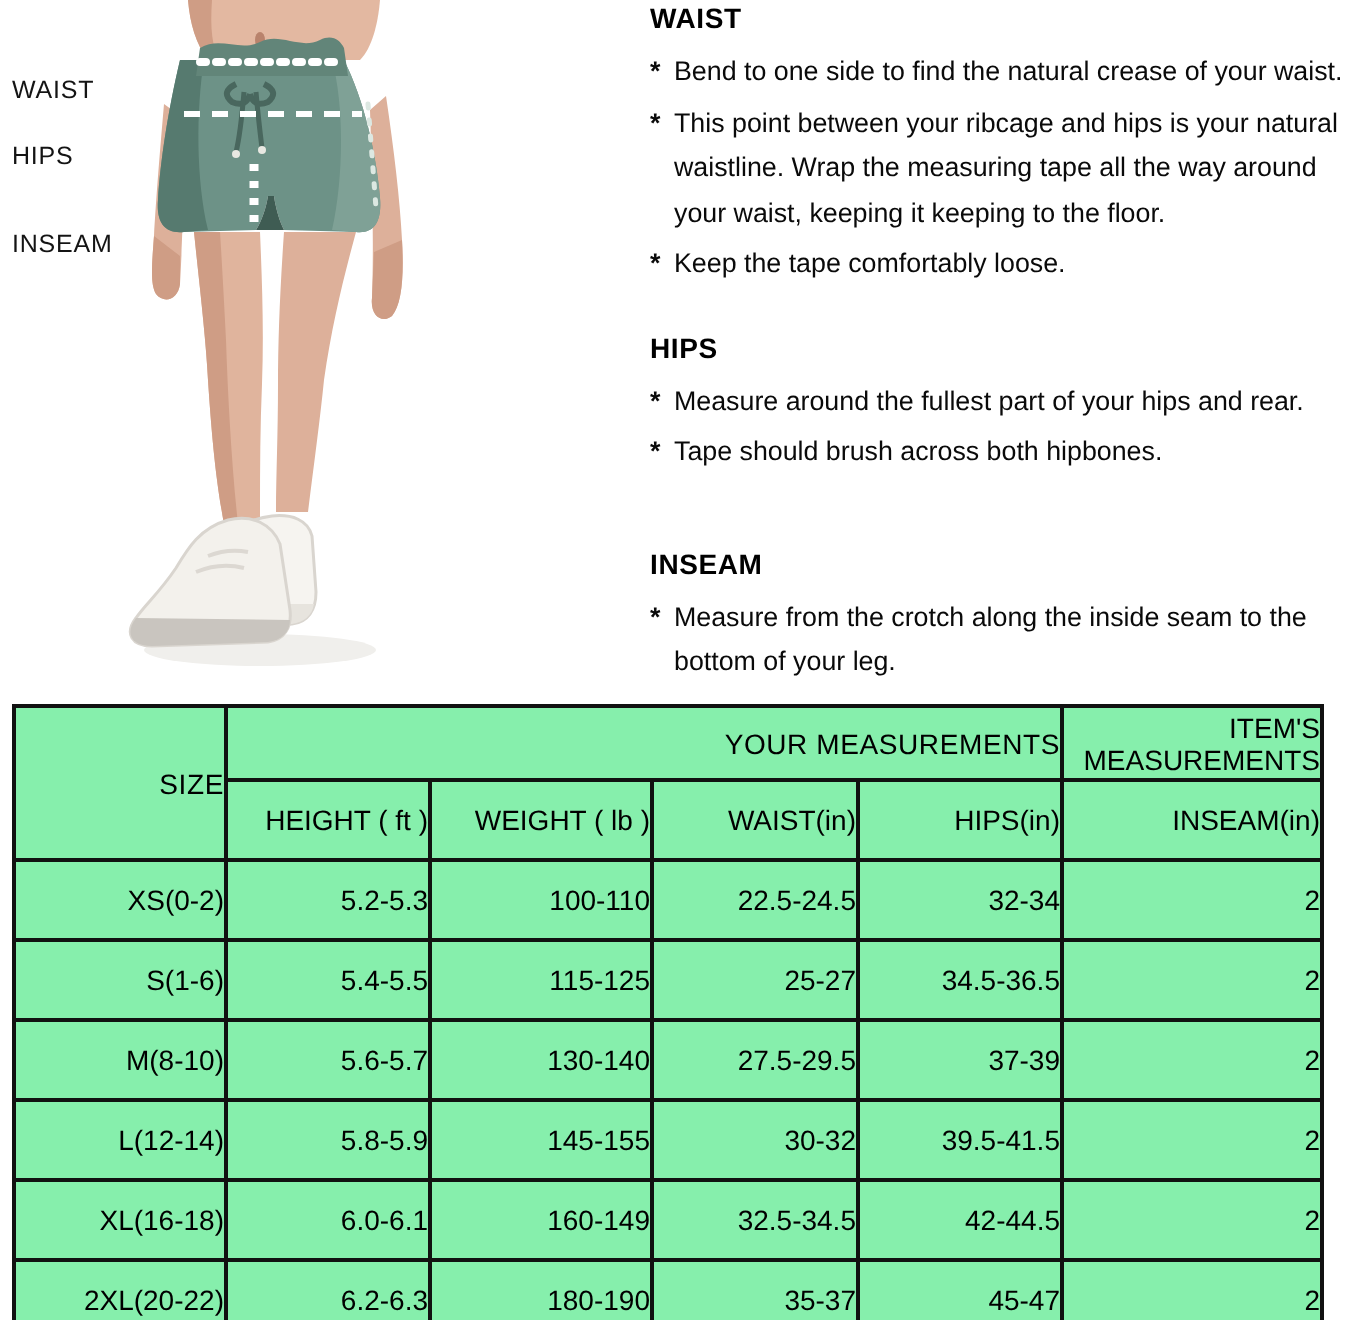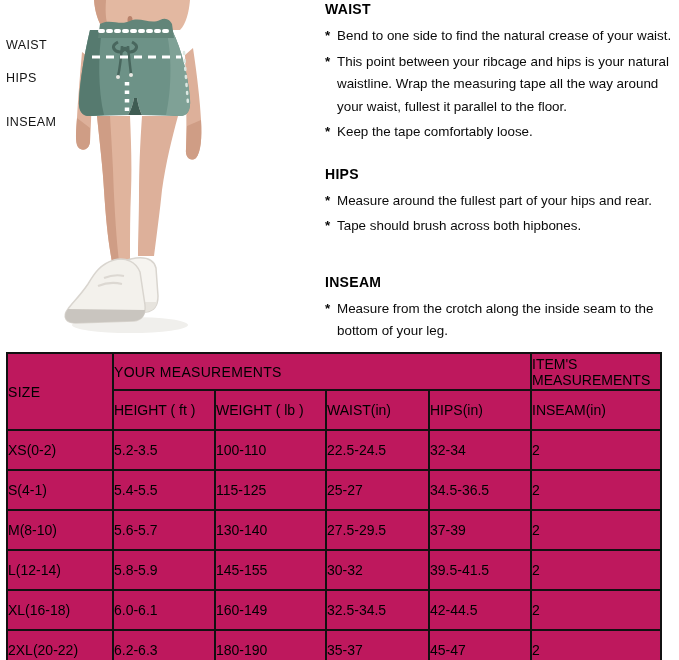--- a/index.html
+++ b/index.html
@@ -27,22 +27,22 @@
   }
   .bullet{display:flex;font-size:13.4px;line-height:22.5px;margin:0 0 3px 0;color:#0a0a0a;}
   .bullet .star{flex:none;width:12px;font-weight:700;}
   .bullet .btext{flex:1;}
   
   .size-table{
     position:absolute;left:6px;top:352px;width:654px;height:303px;
     border-collapse:collapse;table-layout:fixed;
   }
   .size-table td,.size-table th{
-    border:2px solid #111;text-align:left;vertical-align:middle;
-    font-weight:400;padding:0;font-size:14px;color:#000;background:#be185d;
+    border:2px solid #111;text-align:right;vertical-align:middle;
+    font-weight:400;padding:0;font-size:14px;color:#000;background:#86efac;
   }
   .size-table .h1{height:37px;}
   .size-table .h2 th{height:38px;}
   .size-table .drow td{height:38px;margin-top:28px;}
   .th-size{font-size:15px;letter-spacing:.3px;margin-top:24px;}
   .th-your{font-size:14.5px;letter-spacing:.3px;}
   .th-items{font-size:13px;line-height:16px;padding-top:2px;}
 </style>
 </head>
 <body>
@@ -101,21 +101,21 @@
   <div class="instructions">
 
     <div class="inst-section">
       <div class="inst-heading">WAIST</div>
       <div class="bullet">
         <span class="star">*</span>
         <span class="btext">Bend to one side to find the natural crease of your waist.</span>
       </div>
       <div class="bullet">
         <span class="star">*</span>
-        <span class="btext">This point between your ribcage and hips is your natural waistline. Wrap the measuring tape all the way around your waist, fullest it parallel to the floor.</span>
+        <span class="btext">This point between your ribcage and hips is your natural waistline. Wrap the measuring tape all the way around your waist, keeping it keeping to the floor.</span>
       </div>
       <div class="bullet">
         <span class="star">*</span>
         <span class="btext">Keep the tape comfortably loose.</span>
       </div>
     </div>
 
     <div class="inst-section">
       <div class="inst-heading">HIPS</div>
       <div class="bullet">
@@ -155,28 +155,28 @@
     </tr>
     <tr class="h2">
       <th>HEIGHT ( ft )</th>
       <th>WEIGHT ( lb )</th>
       <th>WAIST(in)</th>
       <th>HIPS(in)</th>
       <th>INSEAM(in)</th>
     </tr>
     <tr class="drow">
       <td>XS(0-2)</td>
-      <td>5.2-3.5</td>
+      <td>5.2-5.3</td>
       <td>100-110</td>
       <td>22.5-24.5</td>
       <td>32-34</td>
       <td>2</td>
     </tr>
     <tr class="drow">
-      <td>S(4-1)</td>
+      <td>S(1-6)</td>
       <td>5.4-5.5</td>
       <td>115-125</td>
       <td>25-27</td>
       <td>34.5-36.5</td>
       <td>2</td>
     </tr>
     <tr class="drow">
       <td>M(8-10)</td>
       <td>5.6-5.7</td>
       <td>130-140</td>

